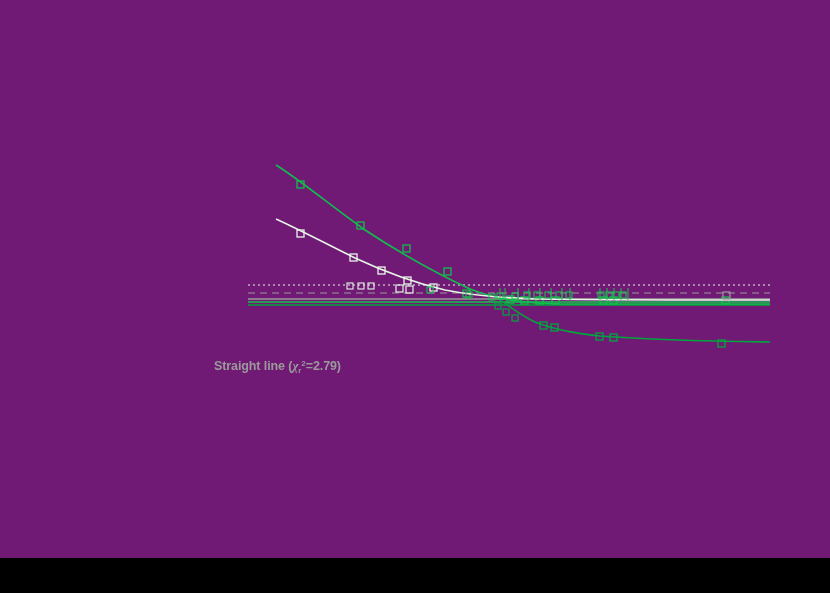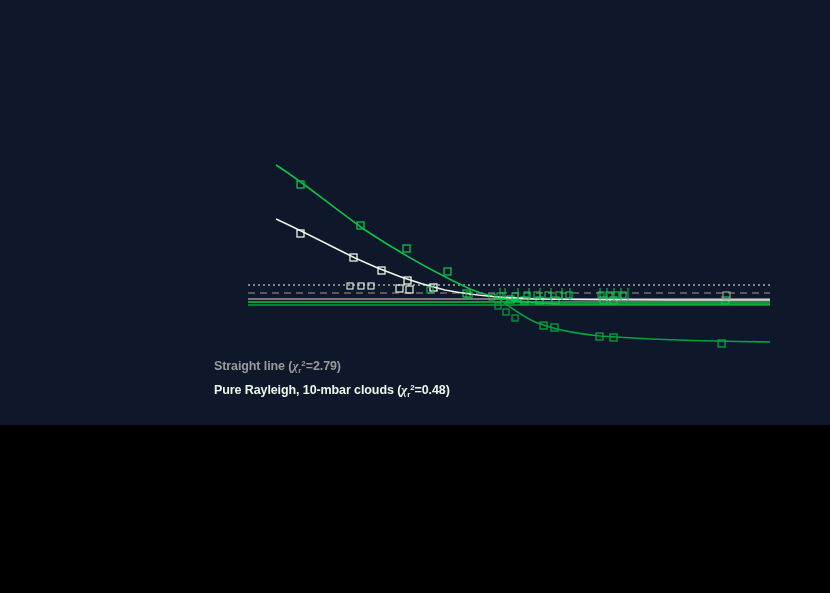--- a/index.html
+++ b/index.html
@@ -11,22 +11,22 @@
     width: 830px;
     height: 593px;
     position: relative;
     overflow: hidden;
     font-family: "Liberation Sans", sans-serif;
   }
   #stage {
     position: absolute;
     left: 0; top: 0;
     width: 830px;
-    height: 425px;
-    background: #0f172a;
+    height: 558px;
+    background: #701a75;
   }
   #plot-svg {
     position: absolute;
     left: 0; top: 0;
     width: 830px;
     height: 593px;
     display: block;
   }
   .legend {
     position: absolute;
@@ -147,20 +147,17 @@
 
   </svg>
 
   <div class="legend">
 
     <div class="legend-row" style="color:#9a9a9a">
       <span>Straight line (</span><span class="chi">χ</span><span class="sub">r</span><span class="sup">2</span><span>=2.79)</span>
     </div>
 
 
-    <div class="legend-row" style="color:#e9f7e9">
-      <span>Pure Rayleigh, 10-mbar clouds (</span><span class="chi">χ</span><span class="sub">r</span><span class="sup">2</span><span>=0.48)</span>
-    </div>
 
 
   </div>
 
 </div>
 
 </body></html>

